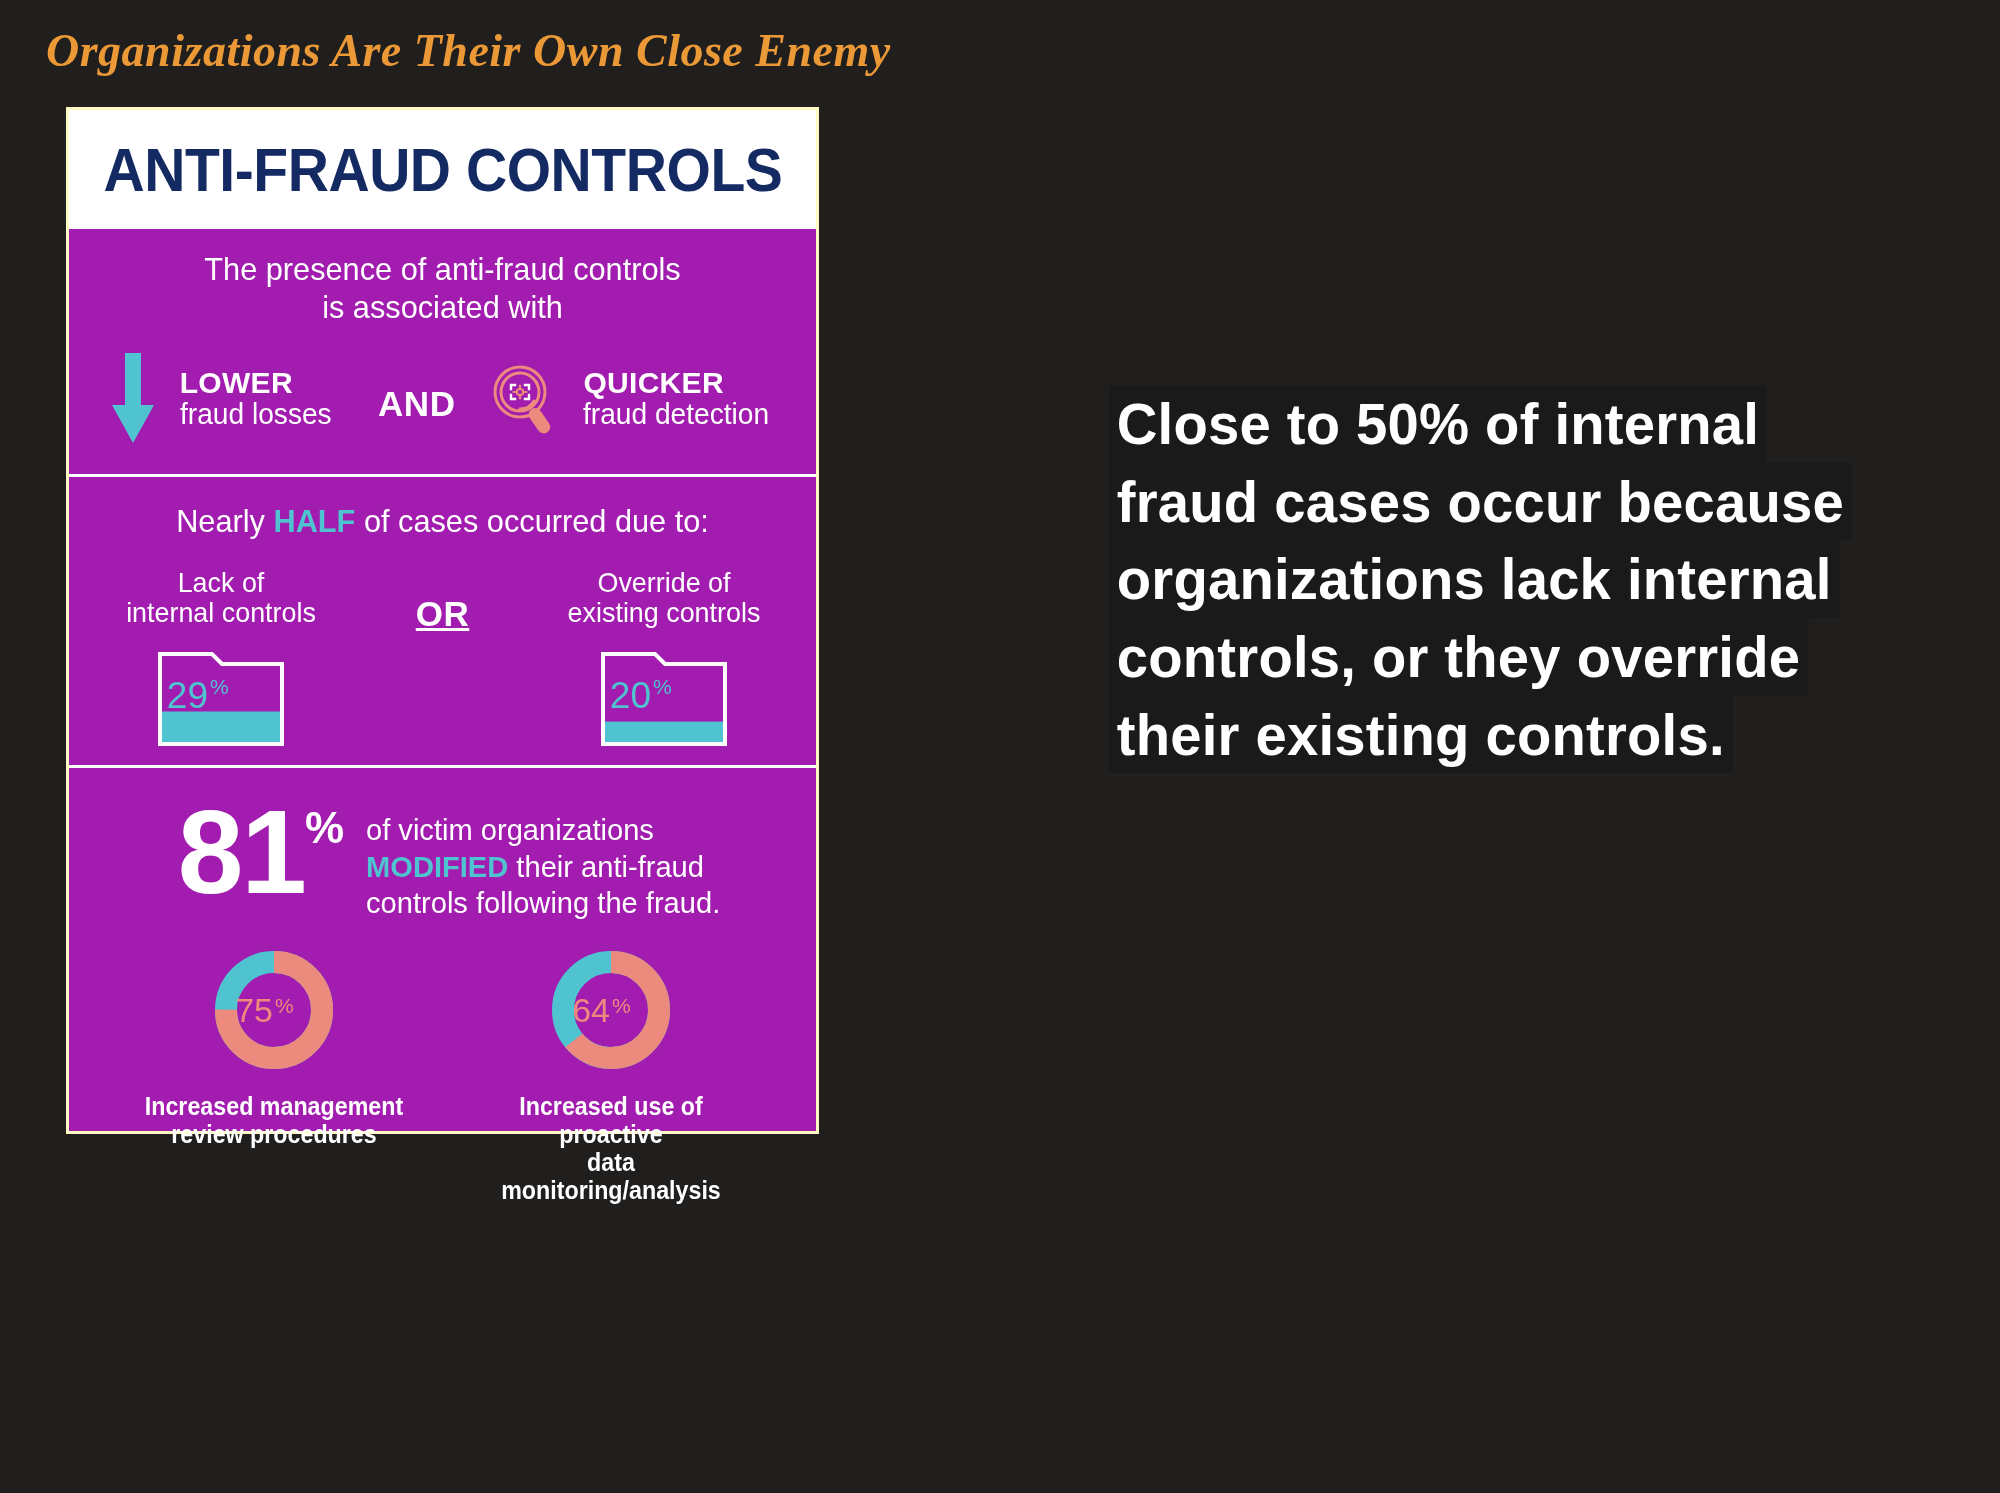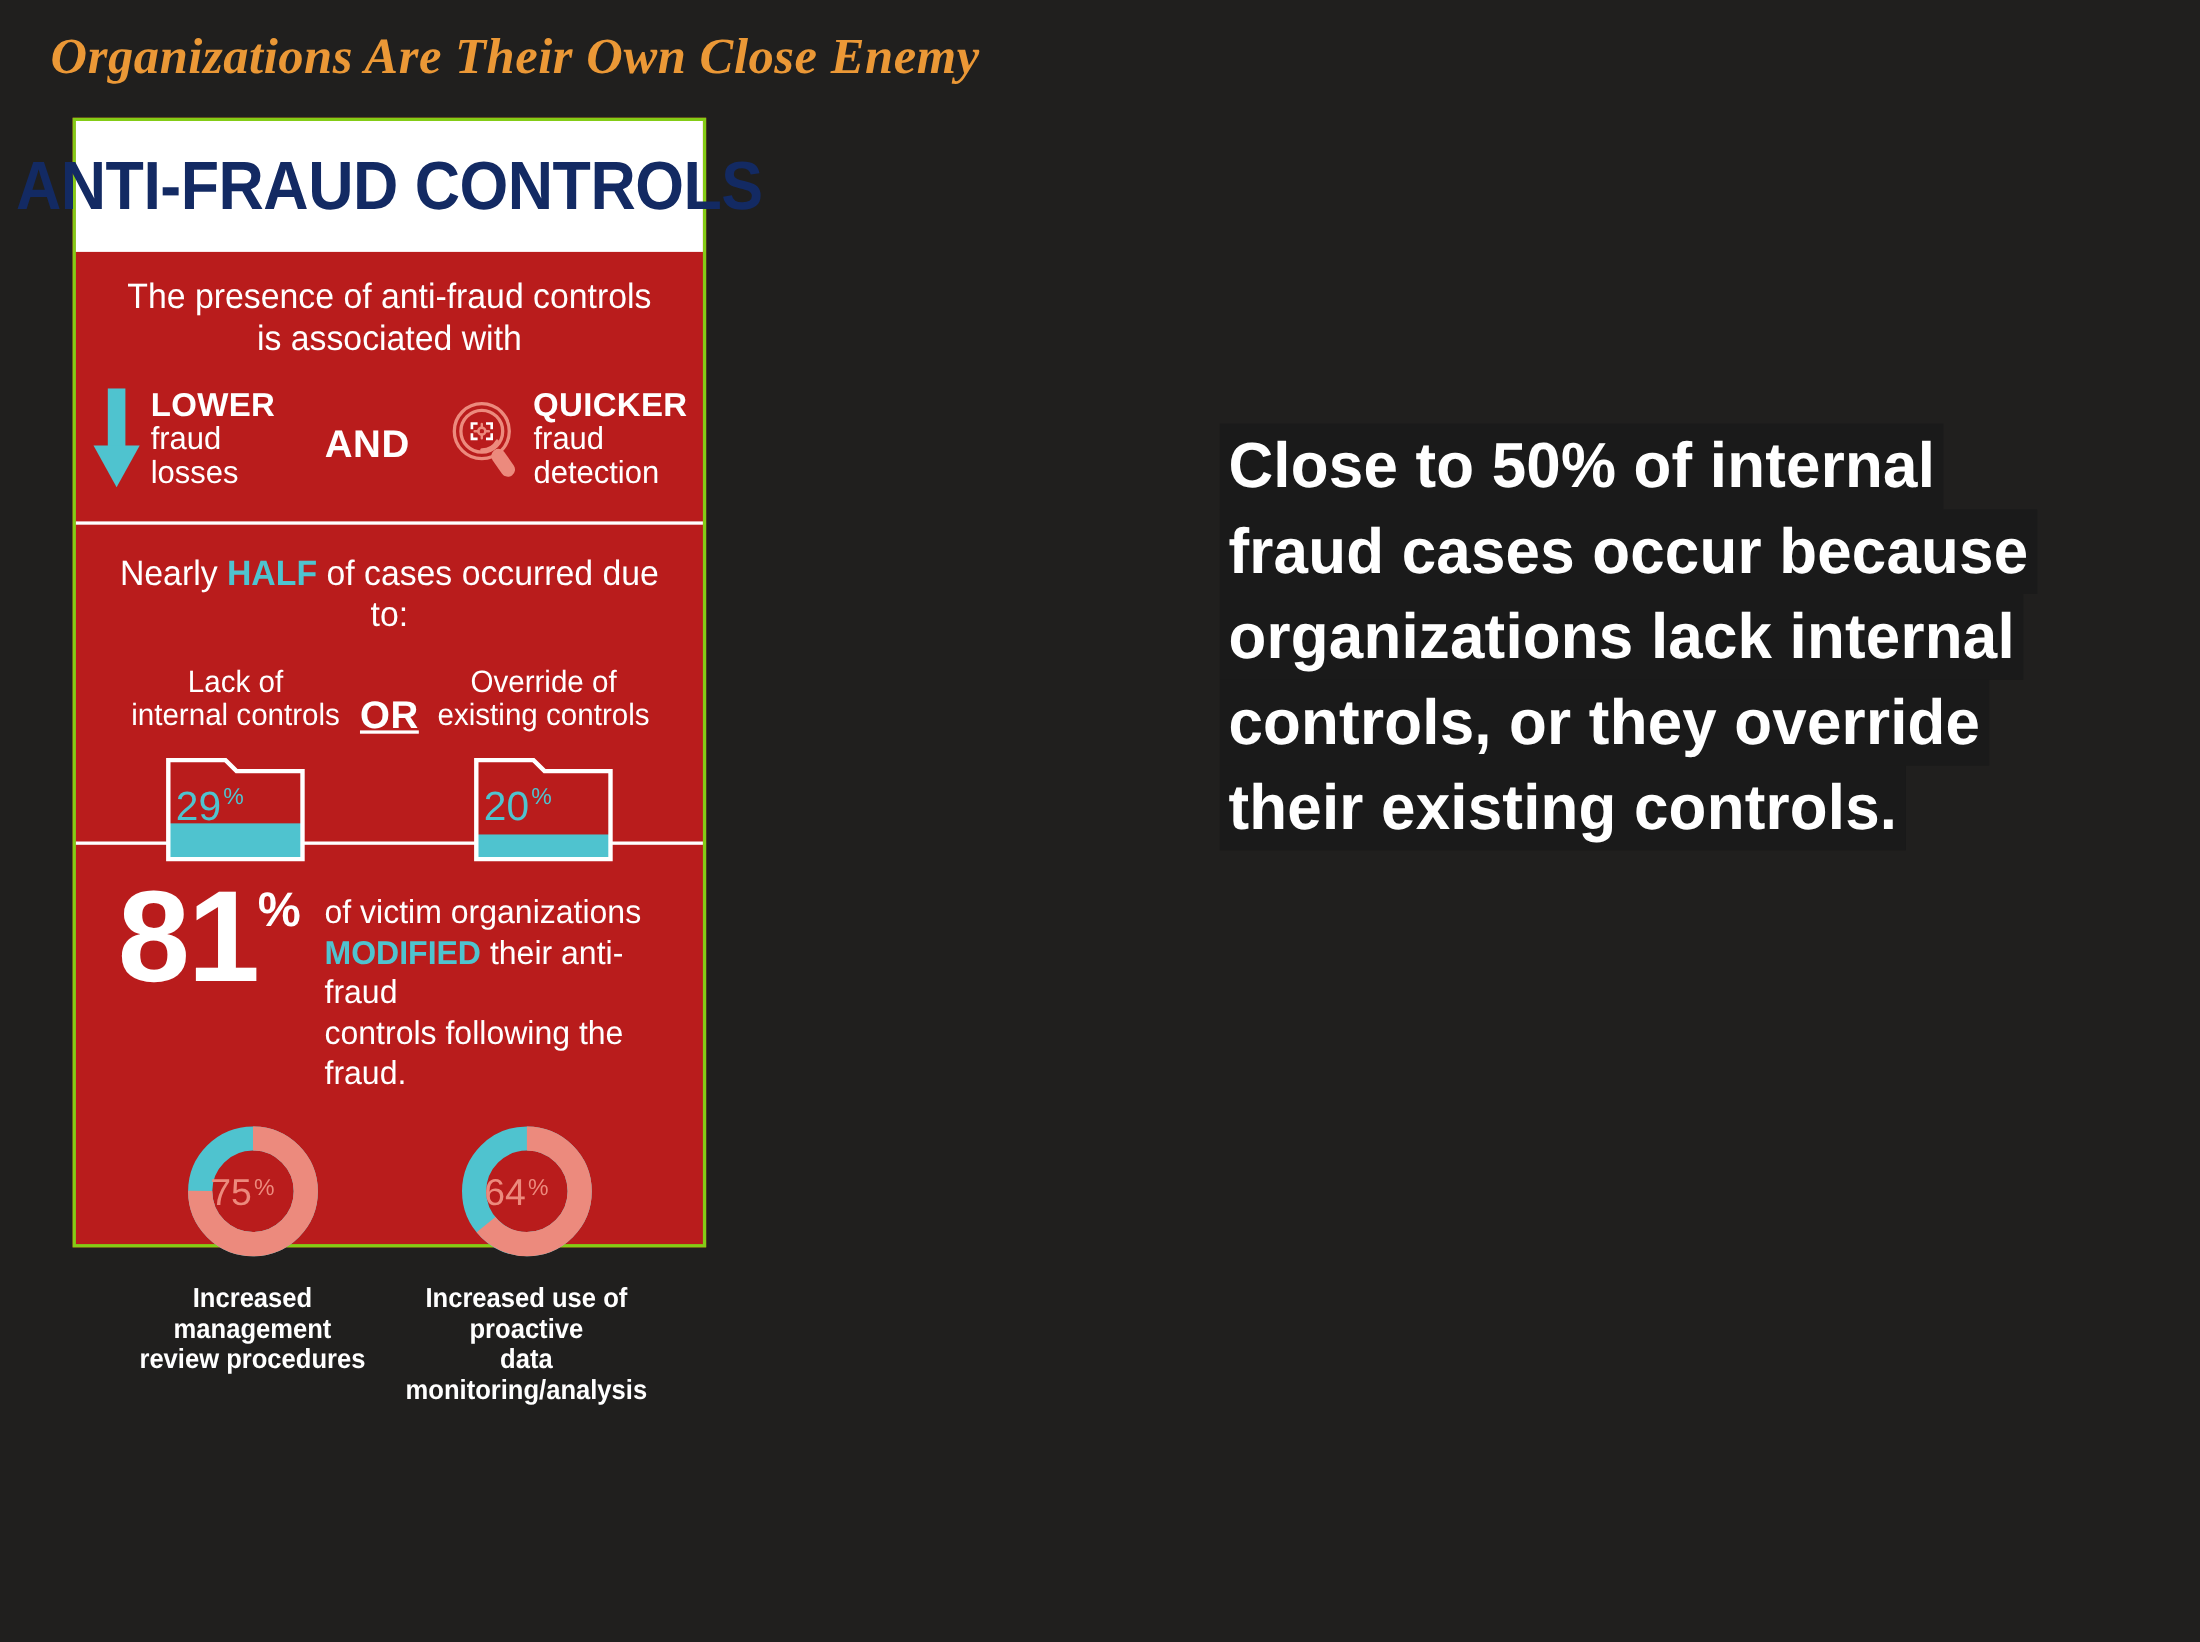--- a/index.html
+++ b/index.html
@@ -28,25 +28,25 @@
     letter-spacing: 0.5px;
     color: #eb9836;
     white-space: nowrap;
   }
 
   
   #infographic {
     position: absolute;
     left: 66px;
     top: 107px;
-    width: 576px;
+    width: 753px;
     height: 1027px;
-    background: #b91c1c;
+    background: #a21caf;
     box-sizing: border-box;
-    border: 3px solid #84cc16;
+    border: 3px solid #fef9c3;
     display: flex;
     flex-direction: column;
   }
 
   .ig-header {
     background: #ffffff;
     height: 119px;
     display: flex;
     align-items: center;
     justify-content: center;
@@ -84,21 +84,21 @@
     font-family: "Liberation Sans Narrow", "Liberation Sans", sans-serif;
     transform: scaleX(0.96);
   }
   .benefit-row {
     display: flex;
     align-items: center;
     justify-content: center;
     margin-top: 26px;
     gap: 0px;
   }
-  .benefit-item { display: flex; align-items: center; }
+  .benefit-item { display: flex; align-items: center; gap: 16px; }
   .arrow-icon { width: 46px; height: 92px; flex: 0 0 auto; margin-right: 8px; }
   .benefit-labels { color: #ffffff; line-height: 1.06; }
   .benefit-strong {
     font-family: "Liberation Sans Narrow", "Liberation Sans", sans-serif;
     font-weight: bold;
     font-size: 30px;
     letter-spacing: 0.3px;
     display: block;
   }
   .benefit-sub {

